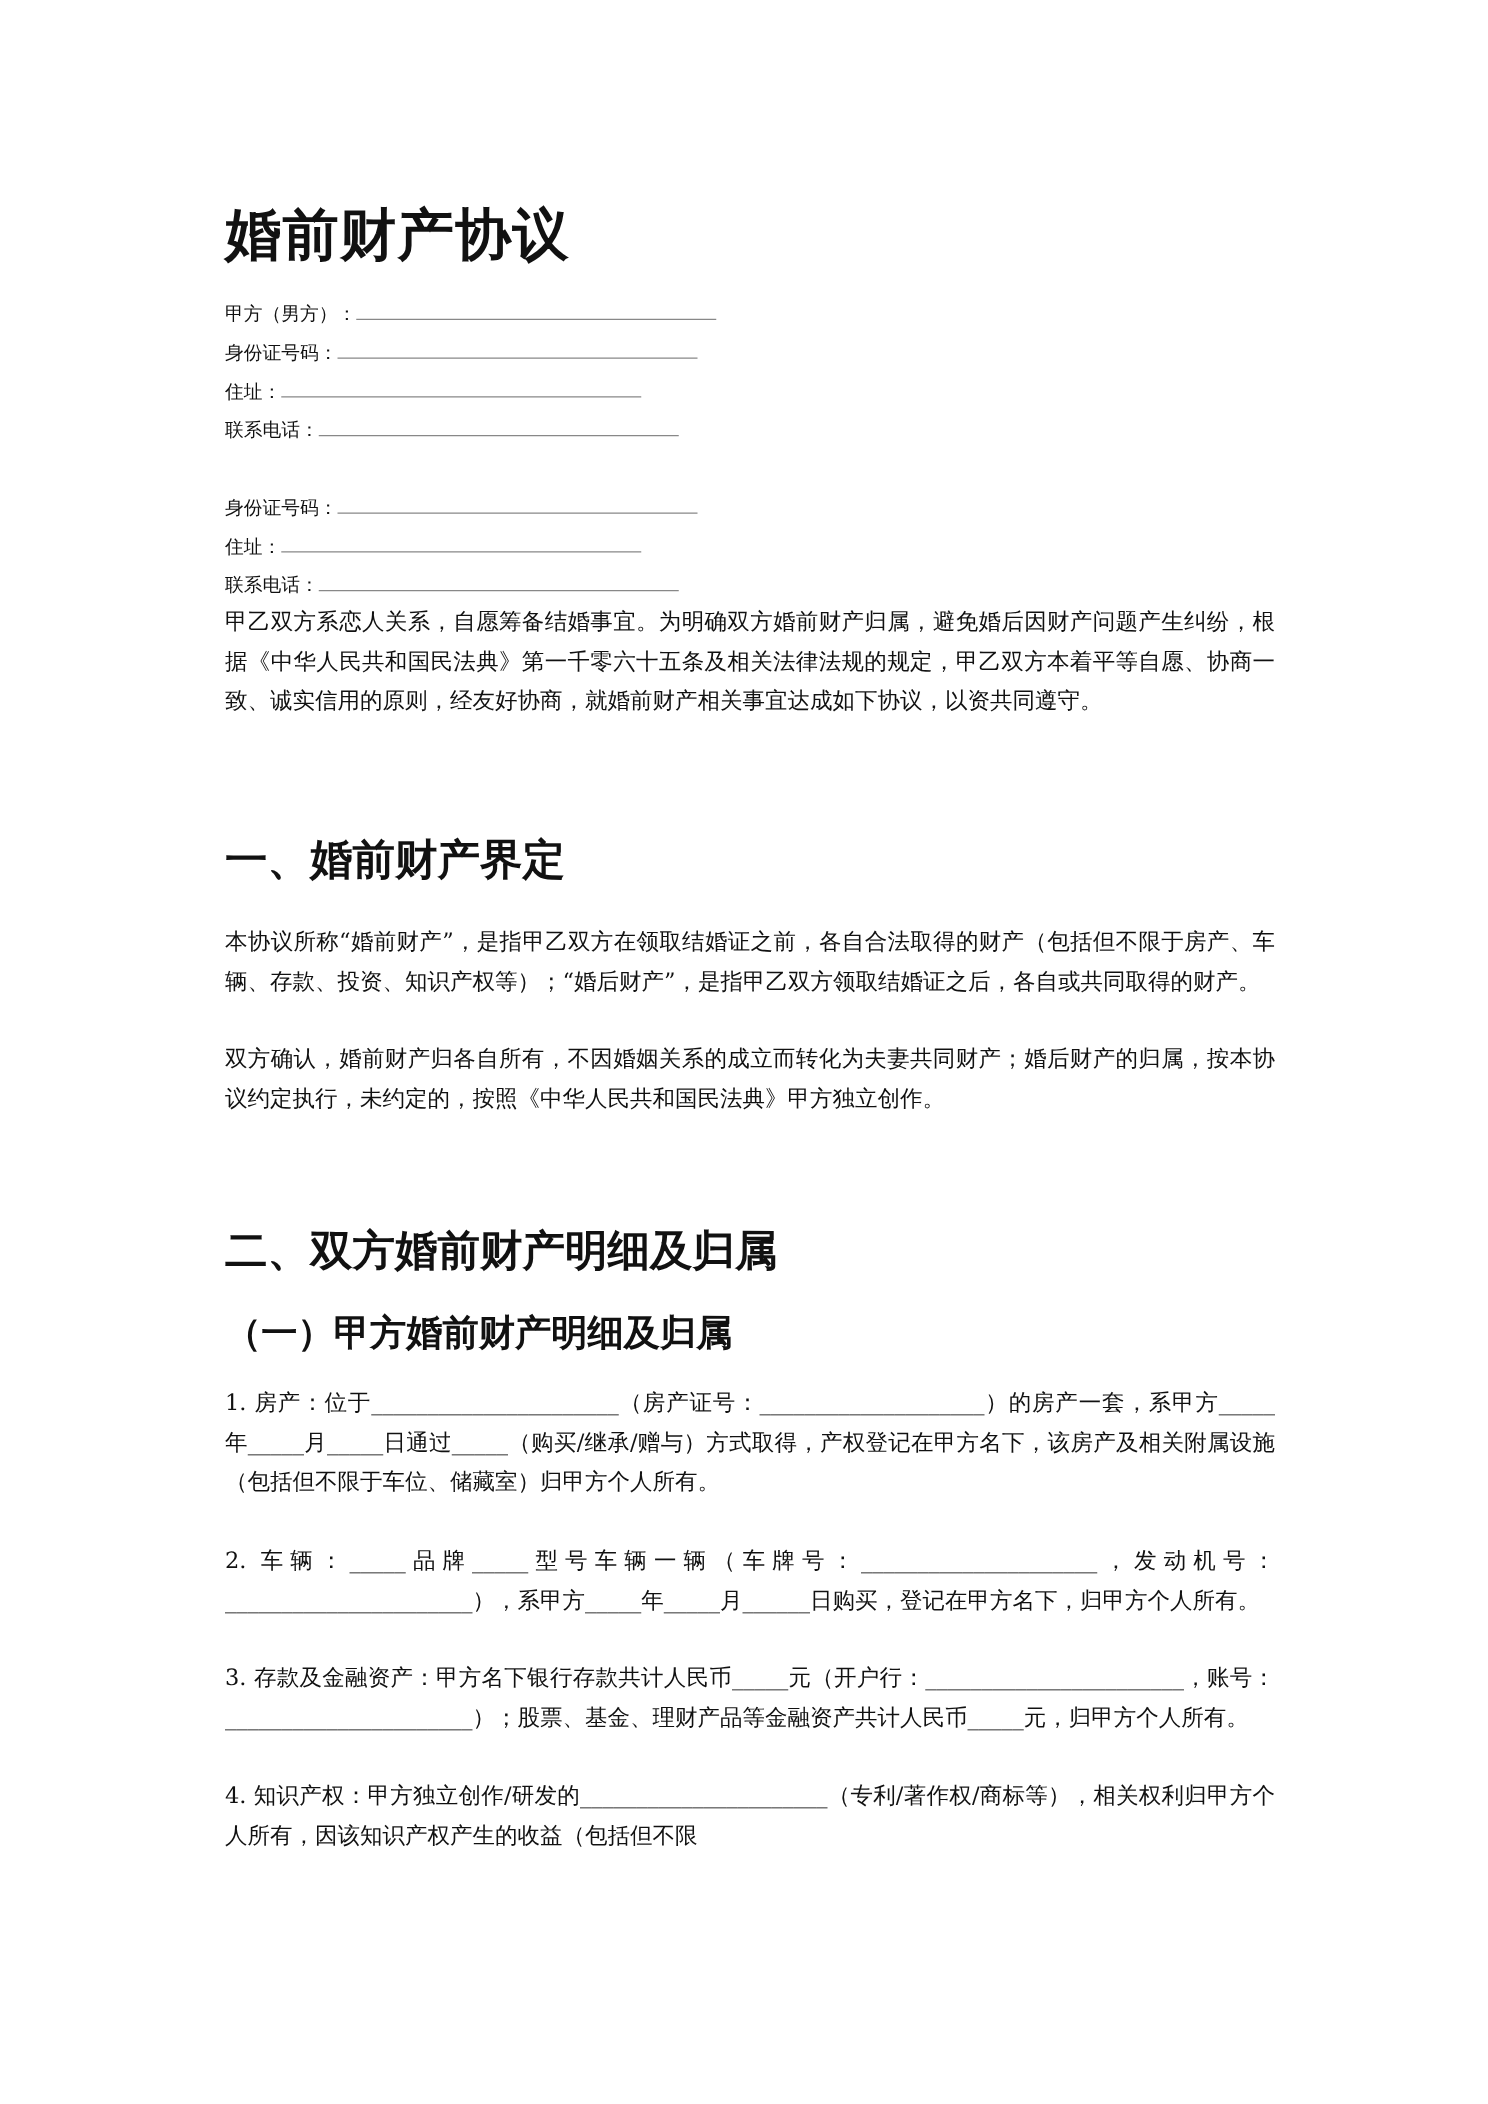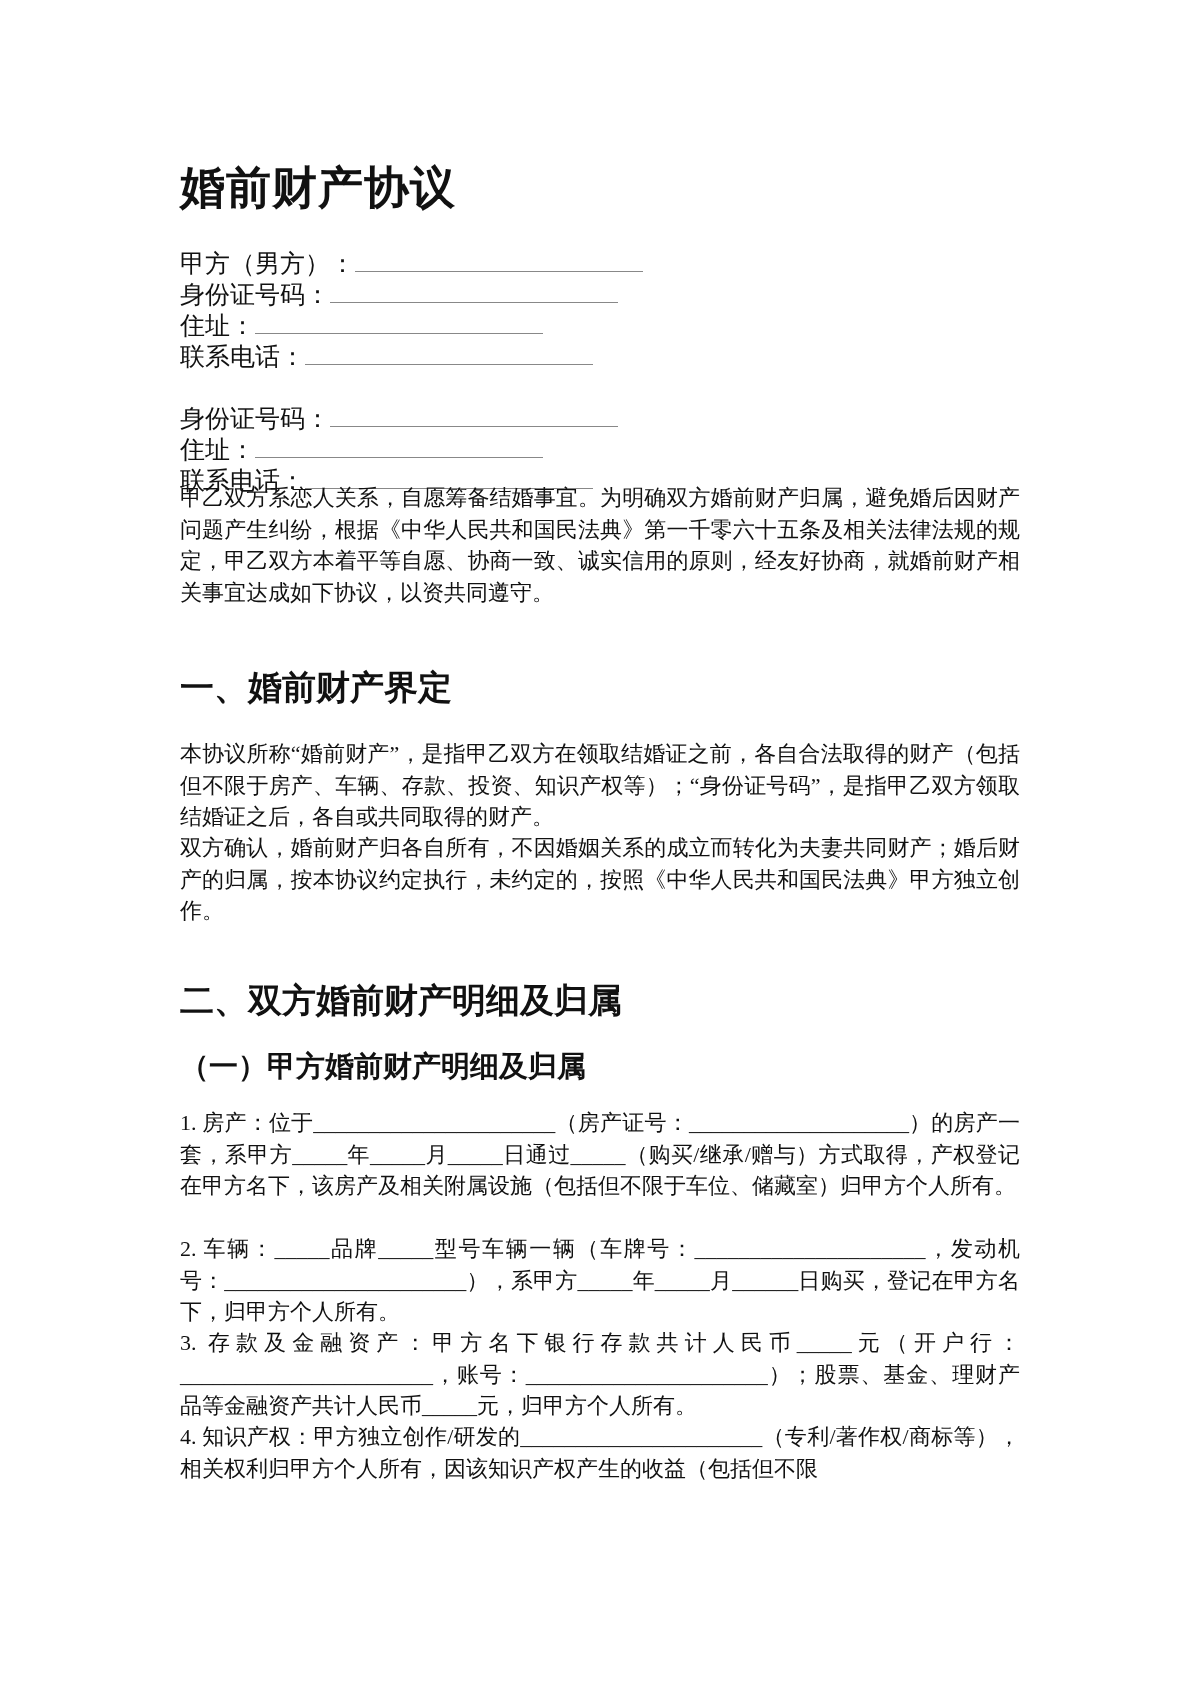--- a/index.html
+++ b/index.html
@@ -1,24 +1,24 @@
 <!DOCTYPE html>
 <html><head>
 <meta charset="utf-8">
 <style>
   html, body { margin: 0; padding: 0; background: #ffffff; }
   body { width: 1190px; height: 1683px; position: relative; overflow: hidden;
          font-family: "DejaVu Serif", "Liberation Serif", serif; color: #111; }
   .page { position: absolute; left: 0; top: 0; width: 1014px; height: 1683px; padding-left: 32px; }
   .title { position: absolute; left: 180px; top: 158px; font-size: 45px; font-weight: bold;
            font-family: "DejaVu Sans", "Liberation Sans", sans-serif; letter-spacing: 1px; }
-  .line { position: absolute; left: 180px; font-size: 25px; line-height: 31px; white-space: nowrap; margin-top: 15px; }
+  .line { position: absolute; left: 180px; font-size: 15px; line-height: 31px; white-space: nowrap; }
   .blank { display: inline-block; border-bottom: 1.5px solid #888; height: 22px; vertical-align: baseline; }
-  .para { position: absolute; left: 180px; width: 840px; font-size: 22px; line-height: 31.5px;
-          text-align: justify; font-family: Liberation Serif, serif; }
+  .para { position: absolute; left: 180px; width: 840px; font-size: 18px; line-height: 31.5px;
+          text-align: justify; }
   .h1 { position: absolute; left: 180px; font-size: 34px; font-weight: bold;
         font-family: Liberation Sans, sans-serif; }
   .h2 { position: absolute; left: 180px; font-size: 29px; font-weight: bold;
         font-family: "DejaVu Sans", "Liberation Sans", sans-serif; }
 </style>
 </head>
 <body>
 
 <div class="page">
   <div class="title">婚前财产协议</div>
@@ -27,21 +27,21 @@
   <div class="line" style="top:264px"><span>身份证号码：</span><span class="blank" style="width:288px"></span></div>
   <div class="line" style="top:295px"><span>住址：</span><span class="blank" style="width:288px"></span></div>
   <div class="line" style="top:326px"><span>联系电话：</span><span class="blank" style="width:288px"></span></div>
   <div class="line" style="top:388px"><span>身份证号码：</span><span class="blank" style="width:288px"></span></div>
   <div class="line" style="top:419px"><span>住址：</span><span class="blank" style="width:288px"></span></div>
   <div class="line" style="top:450px"><span>联系电话：</span><span class="blank" style="width:288px"></span></div>
 
   <div class="para" style="top:482px">甲乙双方系恋人关系，自愿筹备结婚事宜。为明确双方婚前财产归属，避免婚后因财产问题产生纠纷，根据《中华人民共和国民法典》第一千零六十五条及相关法律法规的规定，甲乙双方本着平等自愿、协商一致、诚实信用的原则，经友好协商，就婚前财产相关事宜达成如下协议，以资共同遵守。</div>
 
   <div class="h1" style="top:665px">一、婚前财产界定</div>
-  <div class="para" style="top:738px">本协议所称“婚前财产”，是指甲乙双方在领取结婚证之前，各自合法取得的财产（包括但不限于房产、车辆、存款、投资、知识产权等）；“身份证号码”，是指甲乙双方领取结婚证之后，各自或共同取得的财产。</div>
+  <div class="para" style="top:738px">本协议所称“婚前财产”，是指甲乙双方在领取结婚证之前，各自合法取得的财产（包括但不限于房产、车辆、存款、投资、知识产权等）；“婚后财产”，是指甲乙双方领取结婚证之后，各自或共同取得的财产。</div>
   <div class="para" style="top:832px">双方确认，婚前财产归各自所有，不因婚姻关系的成立而转化为夫妻共同财产；婚后财产的归属，按本协议约定执行，未约定的，按照《中华人民共和国民法典》甲方独立创作。</div>
 
   <div class="h1" style="top:978px">二、双方婚前财产明细及归属</div>
   <div class="h2" style="top:1047px">（一）甲方婚前财产明细及归属</div>
 
   <div class="para" style="top:1107px">1. 房产：位于______________________（房产证号：____________________）的房产一套，系甲方_____年_____月_____日通过_____（购买/继承/赠与）方式取得，产权登记在甲方名下，该房产及相关附属设施（包括但不限于车位、储藏室）归甲方个人所有。</div>
   <div class="para" style="top:1233px">2. 车辆：_____品牌_____型号车辆一辆（车牌号：_____________________，发动机号：______________________），系甲方_____年_____月______日购买，登记在甲方名下，归甲方个人所有。</div>
   <div class="para" style="top:1327px">3. 存款及金融资产：甲方名下银行存款共计人民币_____元（开户行：_______________________，账号：______________________）；股票、基金、理财产品等金融资产共计人民币_____元，归甲方个人所有。</div>
   <div class="para" style="top:1421px">4. 知识产权：甲方独立创作/研发的______________________（专利/著作权/商标等），相关权利归甲方个人所有，因该知识产权产生的收益（包括但不限</div>
 </div>

